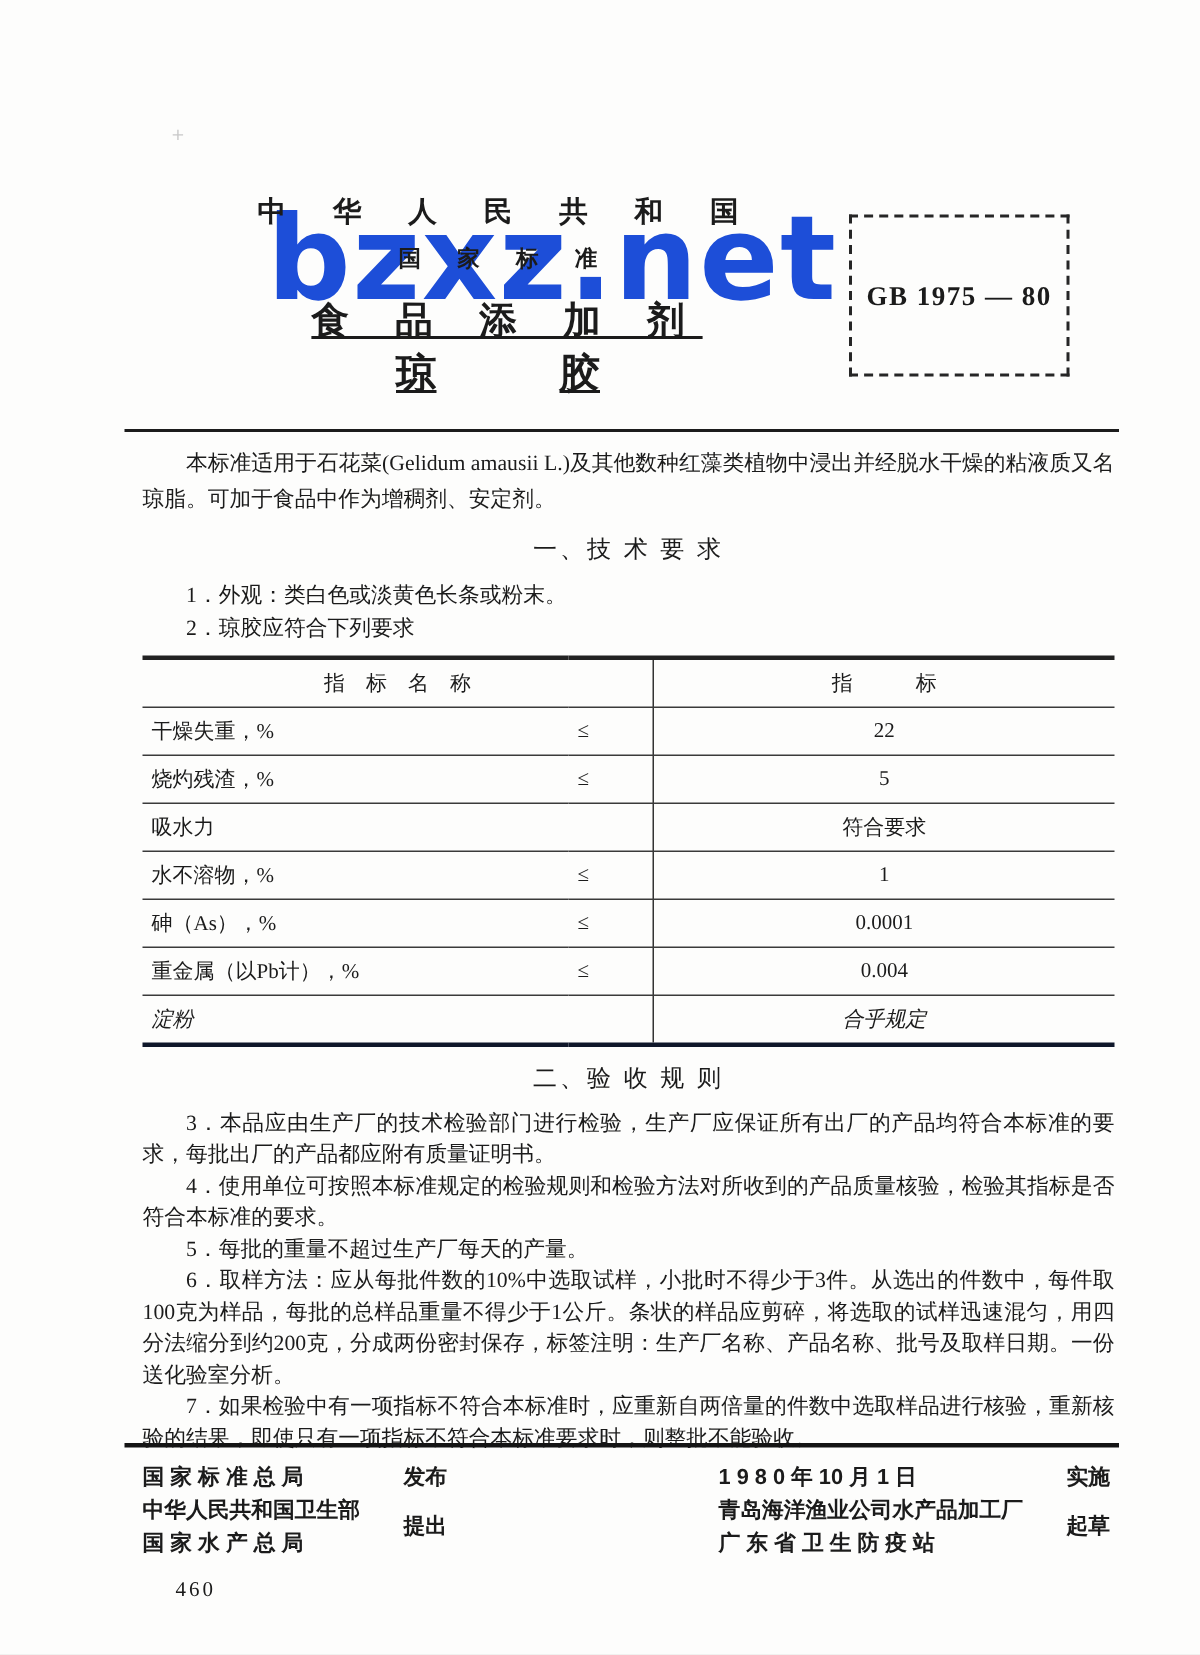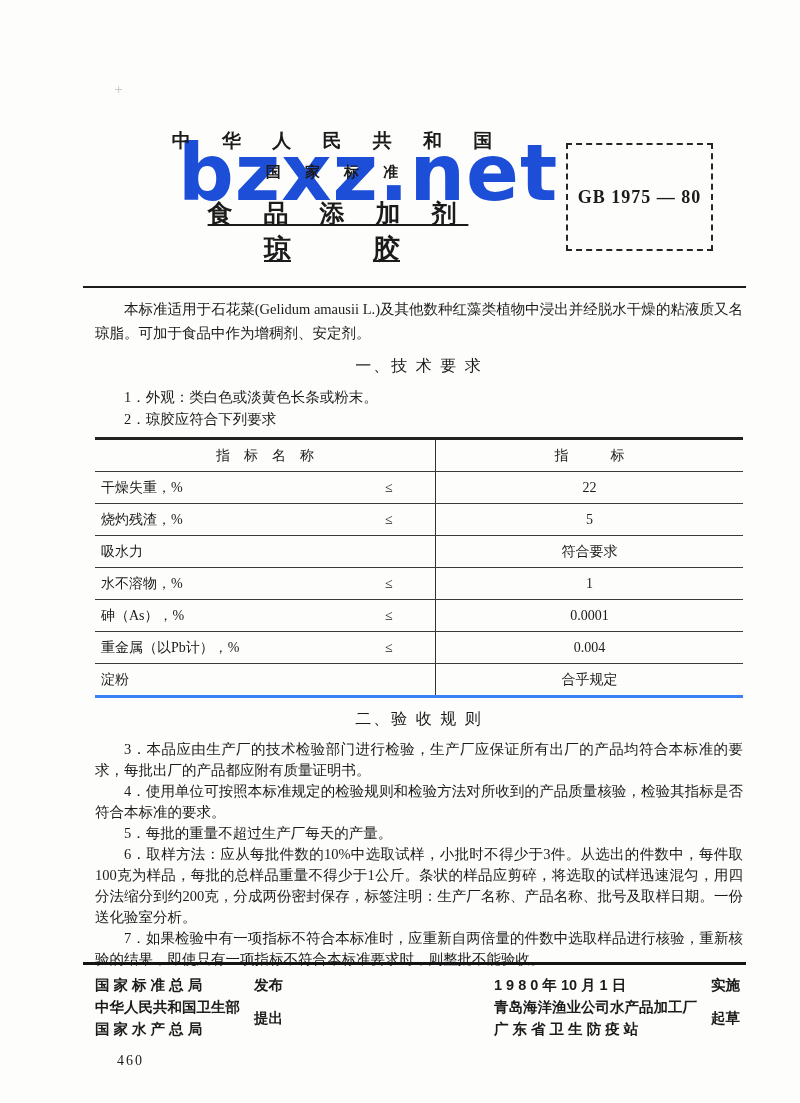--- a/index.html
+++ b/index.html
@@ -42,32 +42,32 @@
     font-family:"Liberation Sans", sans-serif; letter-spacing:2px;
   }
   .tech-item { margin:0; padding-left:2em; line-height:22px; }
   
   table.spec { width:100%; margin-top:7px; border-collapse:collapse; font-size:14px; }
   table.spec td, table.spec th {
     padding:0 6px; height:31px; font-weight:normal; vertical-align:middle;
     border-bottom:1.5px solid #3a3a3a;
   }
   table.spec tr.toprule th { border-top:3px solid #222; }
-  table.spec tr:last-child td { border-bottom:3px solid #3b82f6; }
+  table.spec tr:last-child td { border-bottom:3px solid #0f172a;font-style:italic; }
   td.c-name { text-align:left; padding-left:8px; width:272px; }
   td.c-op { width:44px; text-align:left; border-right:1.5px solid #333 !important; }
   th.h-name { text-align:center; border-right:1.5px solid #333 !important; }
   th.h-val, td.c-val { text-align:center; }
   
   .acc-para { margin:0; text-indent:2em; line-height:21px; text-align:justify; }
   
   .rule-footer { position:absolute; left:83px; top:962px; width:663px; height:2.5px; background:#141414; z-index:3; }
   .footer { position:absolute; left:95px; top:974px; width:650px; z-index:3; display:flex; justify-content:space-between;
     font-family:"Liberation Sans", sans-serif; font-size:14.5px; font-weight:bold; }
-  .f-group { display:flex; }
+  .f-group { display:flex;gap:15px; }
   .f-lines div { line-height:22px; white-space:nowrap; }
   .f-labels { position:relative; width:34px; margin-left:14px; }
   .f-labels .lbl-top { position:absolute; top:0; line-height:22px; }
   .f-labels .lbl-mid { position:absolute; top:33px; line-height:22px; }
   .page-number { position:absolute; left:117px; top:1053px; z-index:3; font-size:14px; letter-spacing:2px; }
 </style>
 </head>
 <body>
 
 <div class="page">

